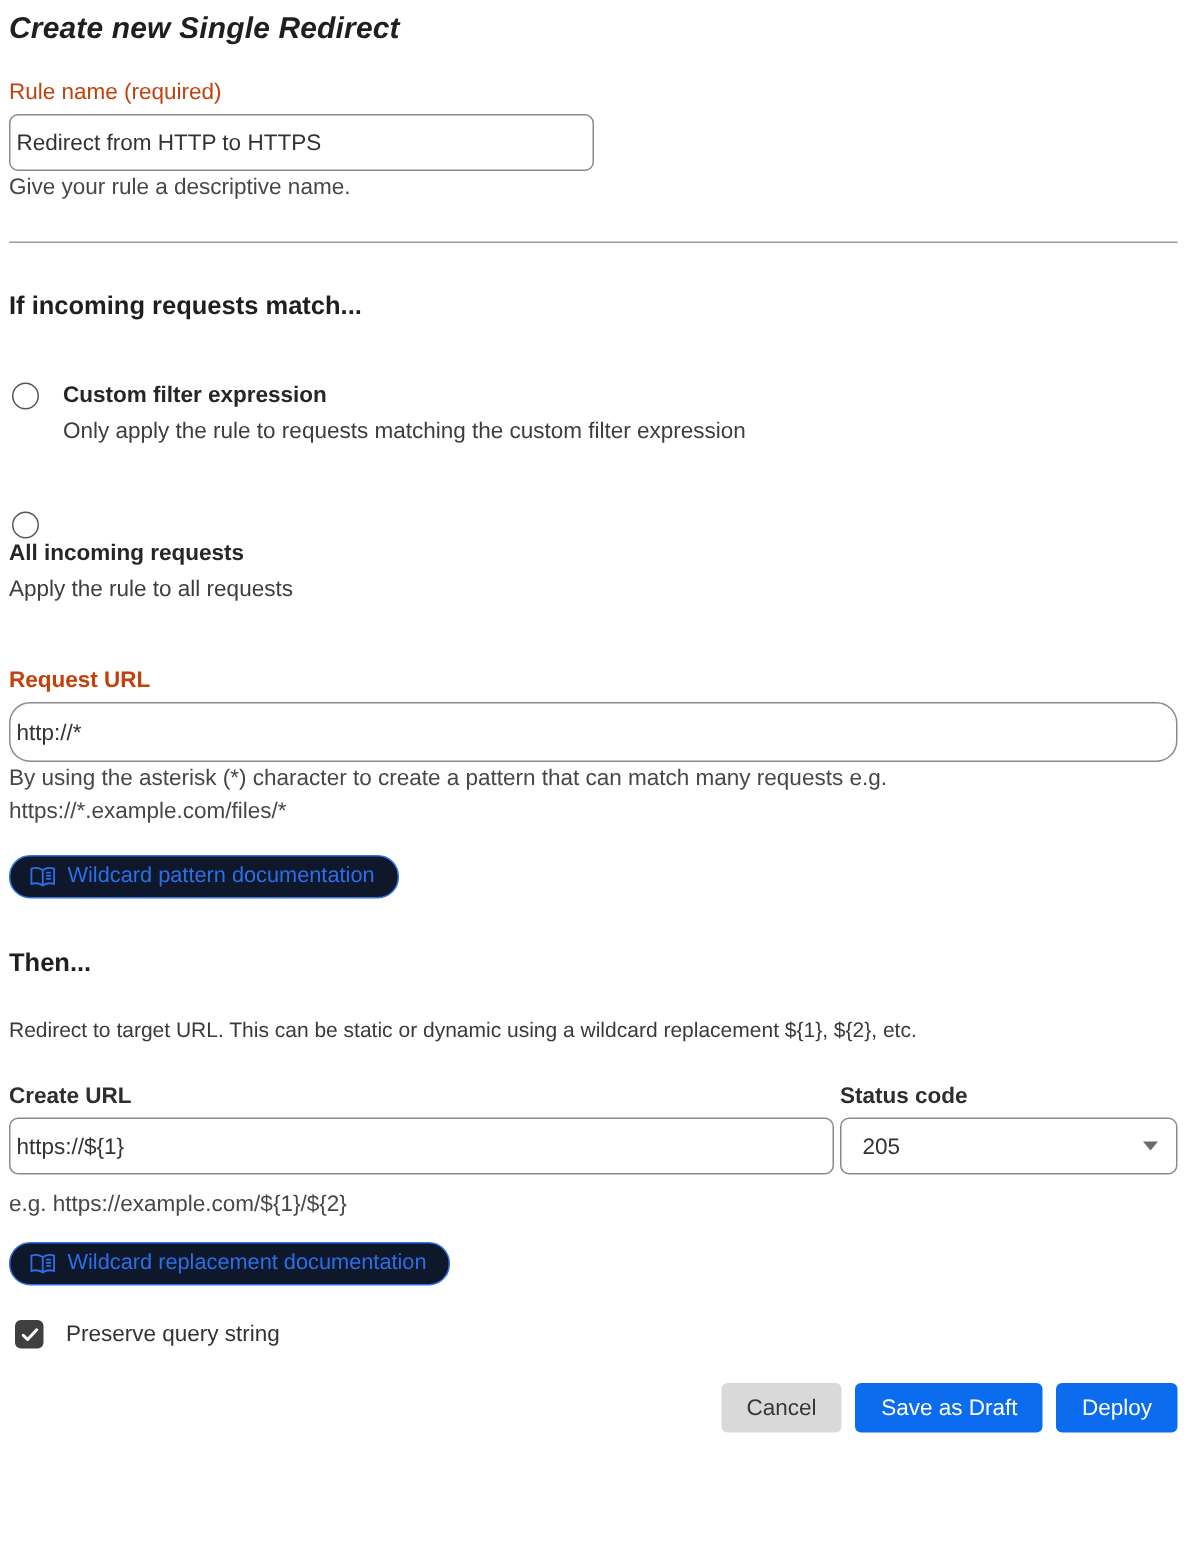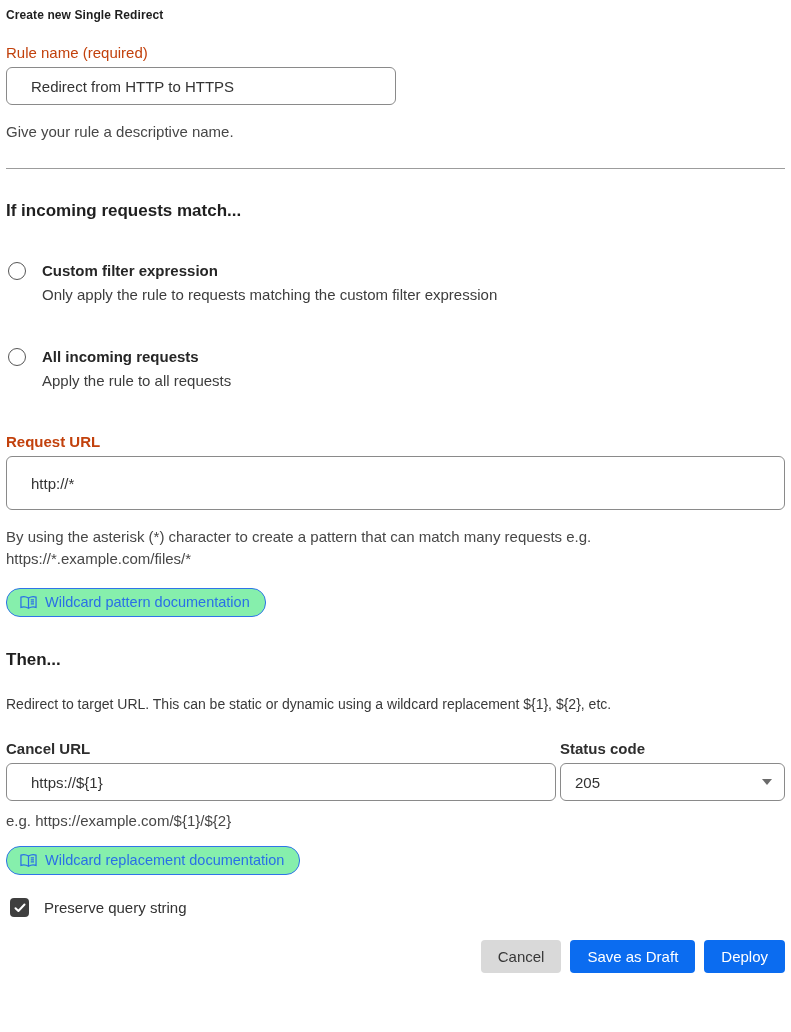--- a/index.html
+++ b/index.html
@@ -7,54 +7,55 @@
   body {
     width: 791px;
     height: 1032px;
     font-family: "Liberation Sans", sans-serif;
     color: #2b2b2b;
     padding: 8px 6px 0 6px;
     overflow: hidden;
   }
 
   .page-title {
-    font-size: 12px;
+    font-size: 20px;
     font-weight: 700;
     color: #1f1f1f;
     letter-spacing: 0.1px;
+    font-style: italic;
   }
 
   .field-label {
     display: block;
     font-size: 15px;
     color: #c2410c;
     margin-top: 22px;
   }
   .field-label.bold { font-weight: 700; }
 
   .text-input {
     display: block;
     margin-top: 6px;
     height: 38px;
     border: 1px solid #8a8a8a;
     border-radius: 6px;
-    padding: 0 24px;
+    padding: 0 4px;
     font-size: 15px;
     font-family: "Liberation Sans", sans-serif;
     color: #333333;
     background: #ffffff;
     outline: none;
     width: 100%;
   }
   .text-input.narrow { width: 390px; }
 
   .help-text {
     font-size: 15px;
     color: #474747;
-    margin-top: 16px;
+    margin-top: 0;
     line-height: 22px;
   }
 
   .divider {
     border: none;
     border-top: 1px solid #9c9c9c;
     margin-top: 25px;
   }
 
   .section-heading {
@@ -64,21 +65,21 @@
     margin-top: 32px;
   }
 
   .radio-group { margin-top: 40px; }
   .radio-item {
     display: flex;
     align-items: flex-start;
     cursor: pointer;
     margin-bottom: 41px;
   }
-  .radio-item:last-child { margin-bottom: 0; }
+  .radio-item:last-child { margin-bottom: 0; flex-direction: column; }
   .radio-circle {
     flex: 0 0 auto;
     width: 18px;
     height: 18px;
     border: 1.5px solid #565656;
     border-radius: 50%;
     margin: 1px 16px 0 2px;
     position: relative;
     background: #ffffff;
   }
@@ -106,21 +107,21 @@
     margin-top: 3px;
   }
 
   .doc-button {
     display: inline-flex;
     align-items: center;
     gap: 8px;
     margin-top: 18px;
     border: 1px solid #2f74e8;
     border-radius: 14px;
-    background: #86efac;
+    background: #0f172a;
     color: #2a6fe6;
     font-size: 14.5px;
     font-family: "Liberation Sans", sans-serif;
     padding: 4px 15px 5px 13px;
     cursor: pointer;
     line-height: 18px;
   }
   .doc-button svg { display: block; }
 
   .then-desc {
@@ -230,41 +231,41 @@
   <div class="radio-item">
     <span class="radio-circle"></span>
     <span class="radio-texts">
       <div class="radio-label">All incoming requests</div>
       <div class="radio-desc">Apply the rule to all requests</div>
     </span>
   </div>
 </div>
 
 <label class="field-label bold" style="margin-top:41px;">Request URL</label>
-<input class="text-input" type="text" style="height: 54px;" value="http://*">
+<input class="text-input" type="text" style="height: 40px; border-radius: 14px;" value="http://*">
 <div class="help-text" style="max-width:700px;">By using the asterisk (*) character to create a pattern that can match many requests e.g. https://*.example.com/files/*</div>
 
 <button class="doc-button">
   <span>
     <svg width="17" height="15" viewBox="0 0 18 15" fill="none" stroke="#2a6fe6" stroke-width="1.3">
       <path d="M1 1.8 C3.3 0.9 6.5 1.2 9 2.8 C11.5 1.2 14.7 0.9 17 1.8 V12.6 C14.7 11.8 11.5 12 9 13.6 C6.5 12 3.3 11.8 1 12.6 Z"></path>
       <path d="M9 2.8 V13.6"></path>
       <path d="M11.4 4.6 H14.8 M11.4 6.8 H14.8 M11.4 9 H14.8"></path>
     </svg>
   </span>
   <span>Wildcard pattern documentation</span>
 </button>
 
 <h2 class="section-heading" style="margin-top:33px;">Then...</h2>
 
 <p class="then-desc">Redirect to target URL. This can be static or dynamic using a wildcard replacement ${1}, ${2}, etc.</p>
 
 <div class="two-col">
   <div class="col-target">
-    <div class="col-label">Cancel URL</div>
+    <div class="col-label">Create URL</div>
     <input class="text-input" type="text" value="https://${1}" style="">
   </div>
   <div class="col-status">
     <div class="col-label">Status code</div>
     <div class="select-box">
       <span>205</span>
       <span class="select-caret"></span>
     </div>
   </div>
 </div>

